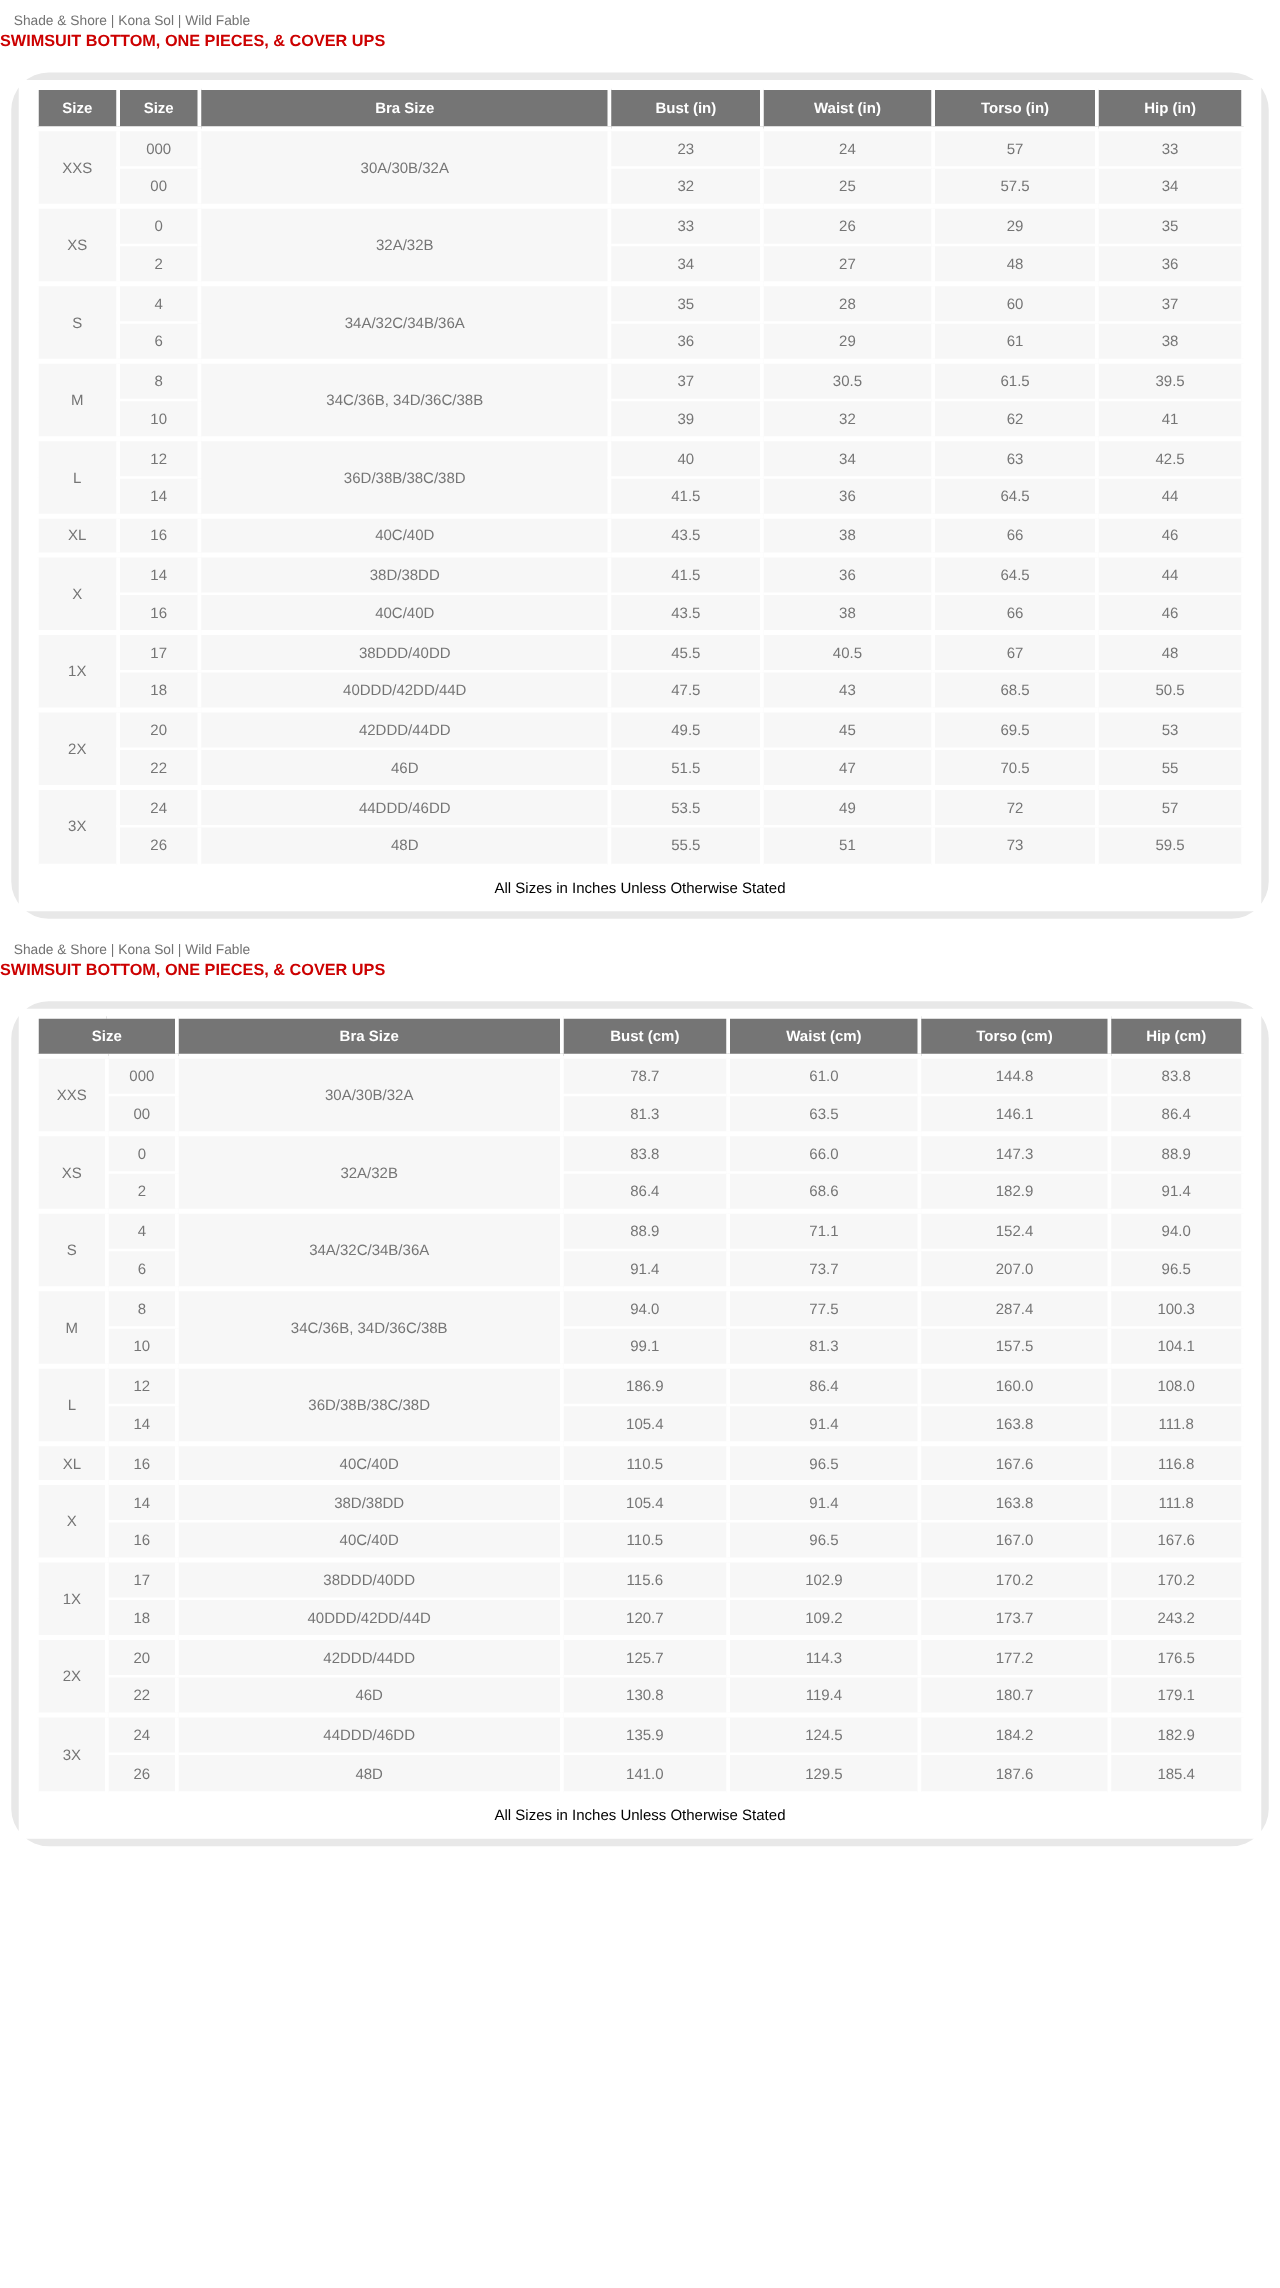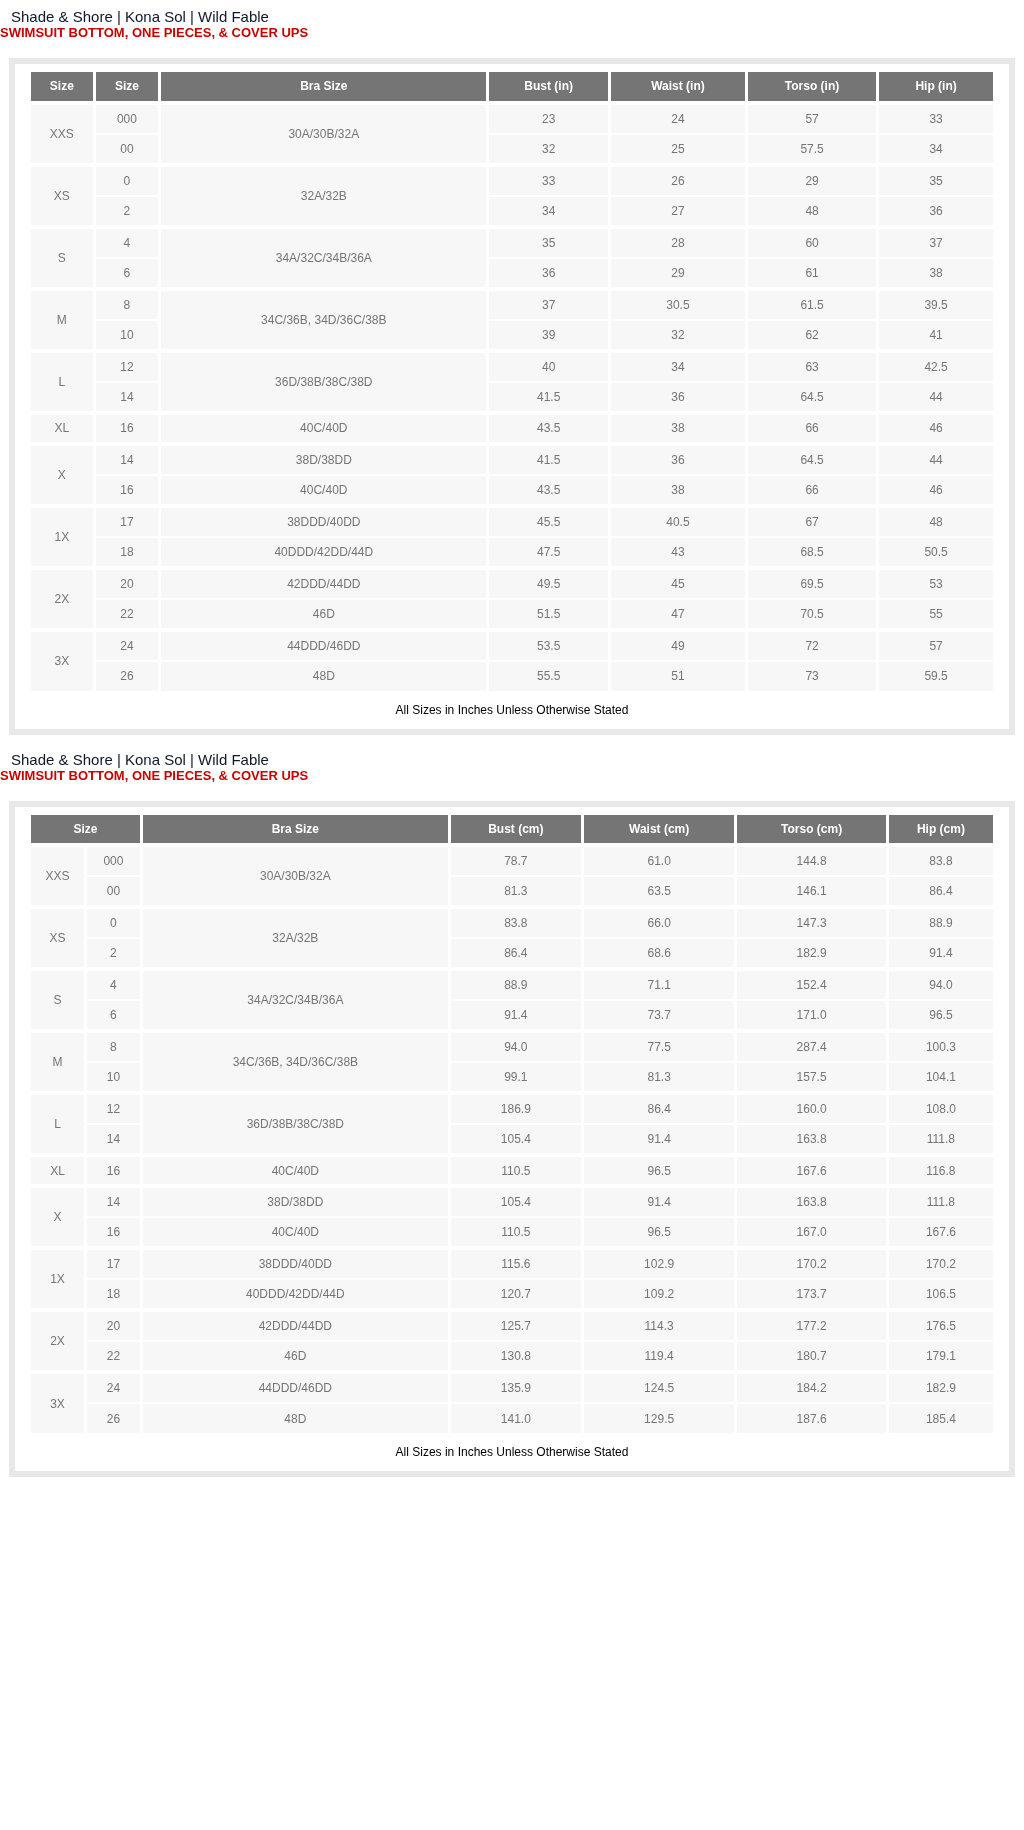--- a/index.html
+++ b/index.html
@@ -6,35 +6,36 @@
   html, body { background: #ffffff; }
   body {
     width: 1024px;
     min-height: 1830px;
     margin: 0 auto;
     padding-top: 9px;
     font-family: "Liberation Sans", sans-serif;
   }
   .section { margin-bottom: 17px; }
   .brands {
-    color: #0f172a;
-    font-size: 15px;
+    color: #737373;
+    font-size: 11px;
     line-height: 16px;
     padding-left: 11px;
   }
   .title {
     color: #cc0000;
     font-size: 13px;
     font-weight: bold;
     line-height: 16px;
   }
   .panel {
     margin: 17px 9px 0 9px;
     background: #e8e8e8;
     padding: 6px;
+    border-radius: 30px;
   }
   .card {
     background: #ffffff;
     padding: 5px 13px 12px 13px;
   }
   table.size-table {
     width: 100%;
     border-collapse: collapse;
     table-layout: fixed;
   }
@@ -340,21 +341,21 @@
               <td rowspan="2">34A/32C/34B/36A</td>
               <td>88.9</td>
               <td>71.1</td>
               <td>152.4</td>
               <td>94.0</td>
             </tr>
             <tr>
               <td>6</td>
               <td>91.4</td>
               <td>73.7</td>
-              <td>171.0</td>
+              <td>207.0</td>
               <td>96.5</td>
             </tr>
             <tr class="group-start">
               <td rowspan="2">M</td>
               <td>8</td>
               <td rowspan="2">34C/36B, 34D/36C/38B</td>
               <td>94.0</td>
               <td>77.5</td>
               <td>287.4</td>
               <td>100.3</td>
@@ -416,21 +417,21 @@
               <td>102.9</td>
               <td>170.2</td>
               <td>170.2</td>
             </tr>
             <tr>
               <td>18</td>
               <td>40DDD/42DD/44D</td>
               <td>120.7</td>
               <td>109.2</td>
               <td>173.7</td>
-              <td>106.5</td>
+              <td>243.2</td>
             </tr>
             <tr class="group-start">
               <td rowspan="2">2X</td>
               <td>20</td>
               <td>42DDD/44DD</td>
               <td>125.7</td>
               <td>114.3</td>
               <td>177.2</td>
               <td>176.5</td>
             </tr>

